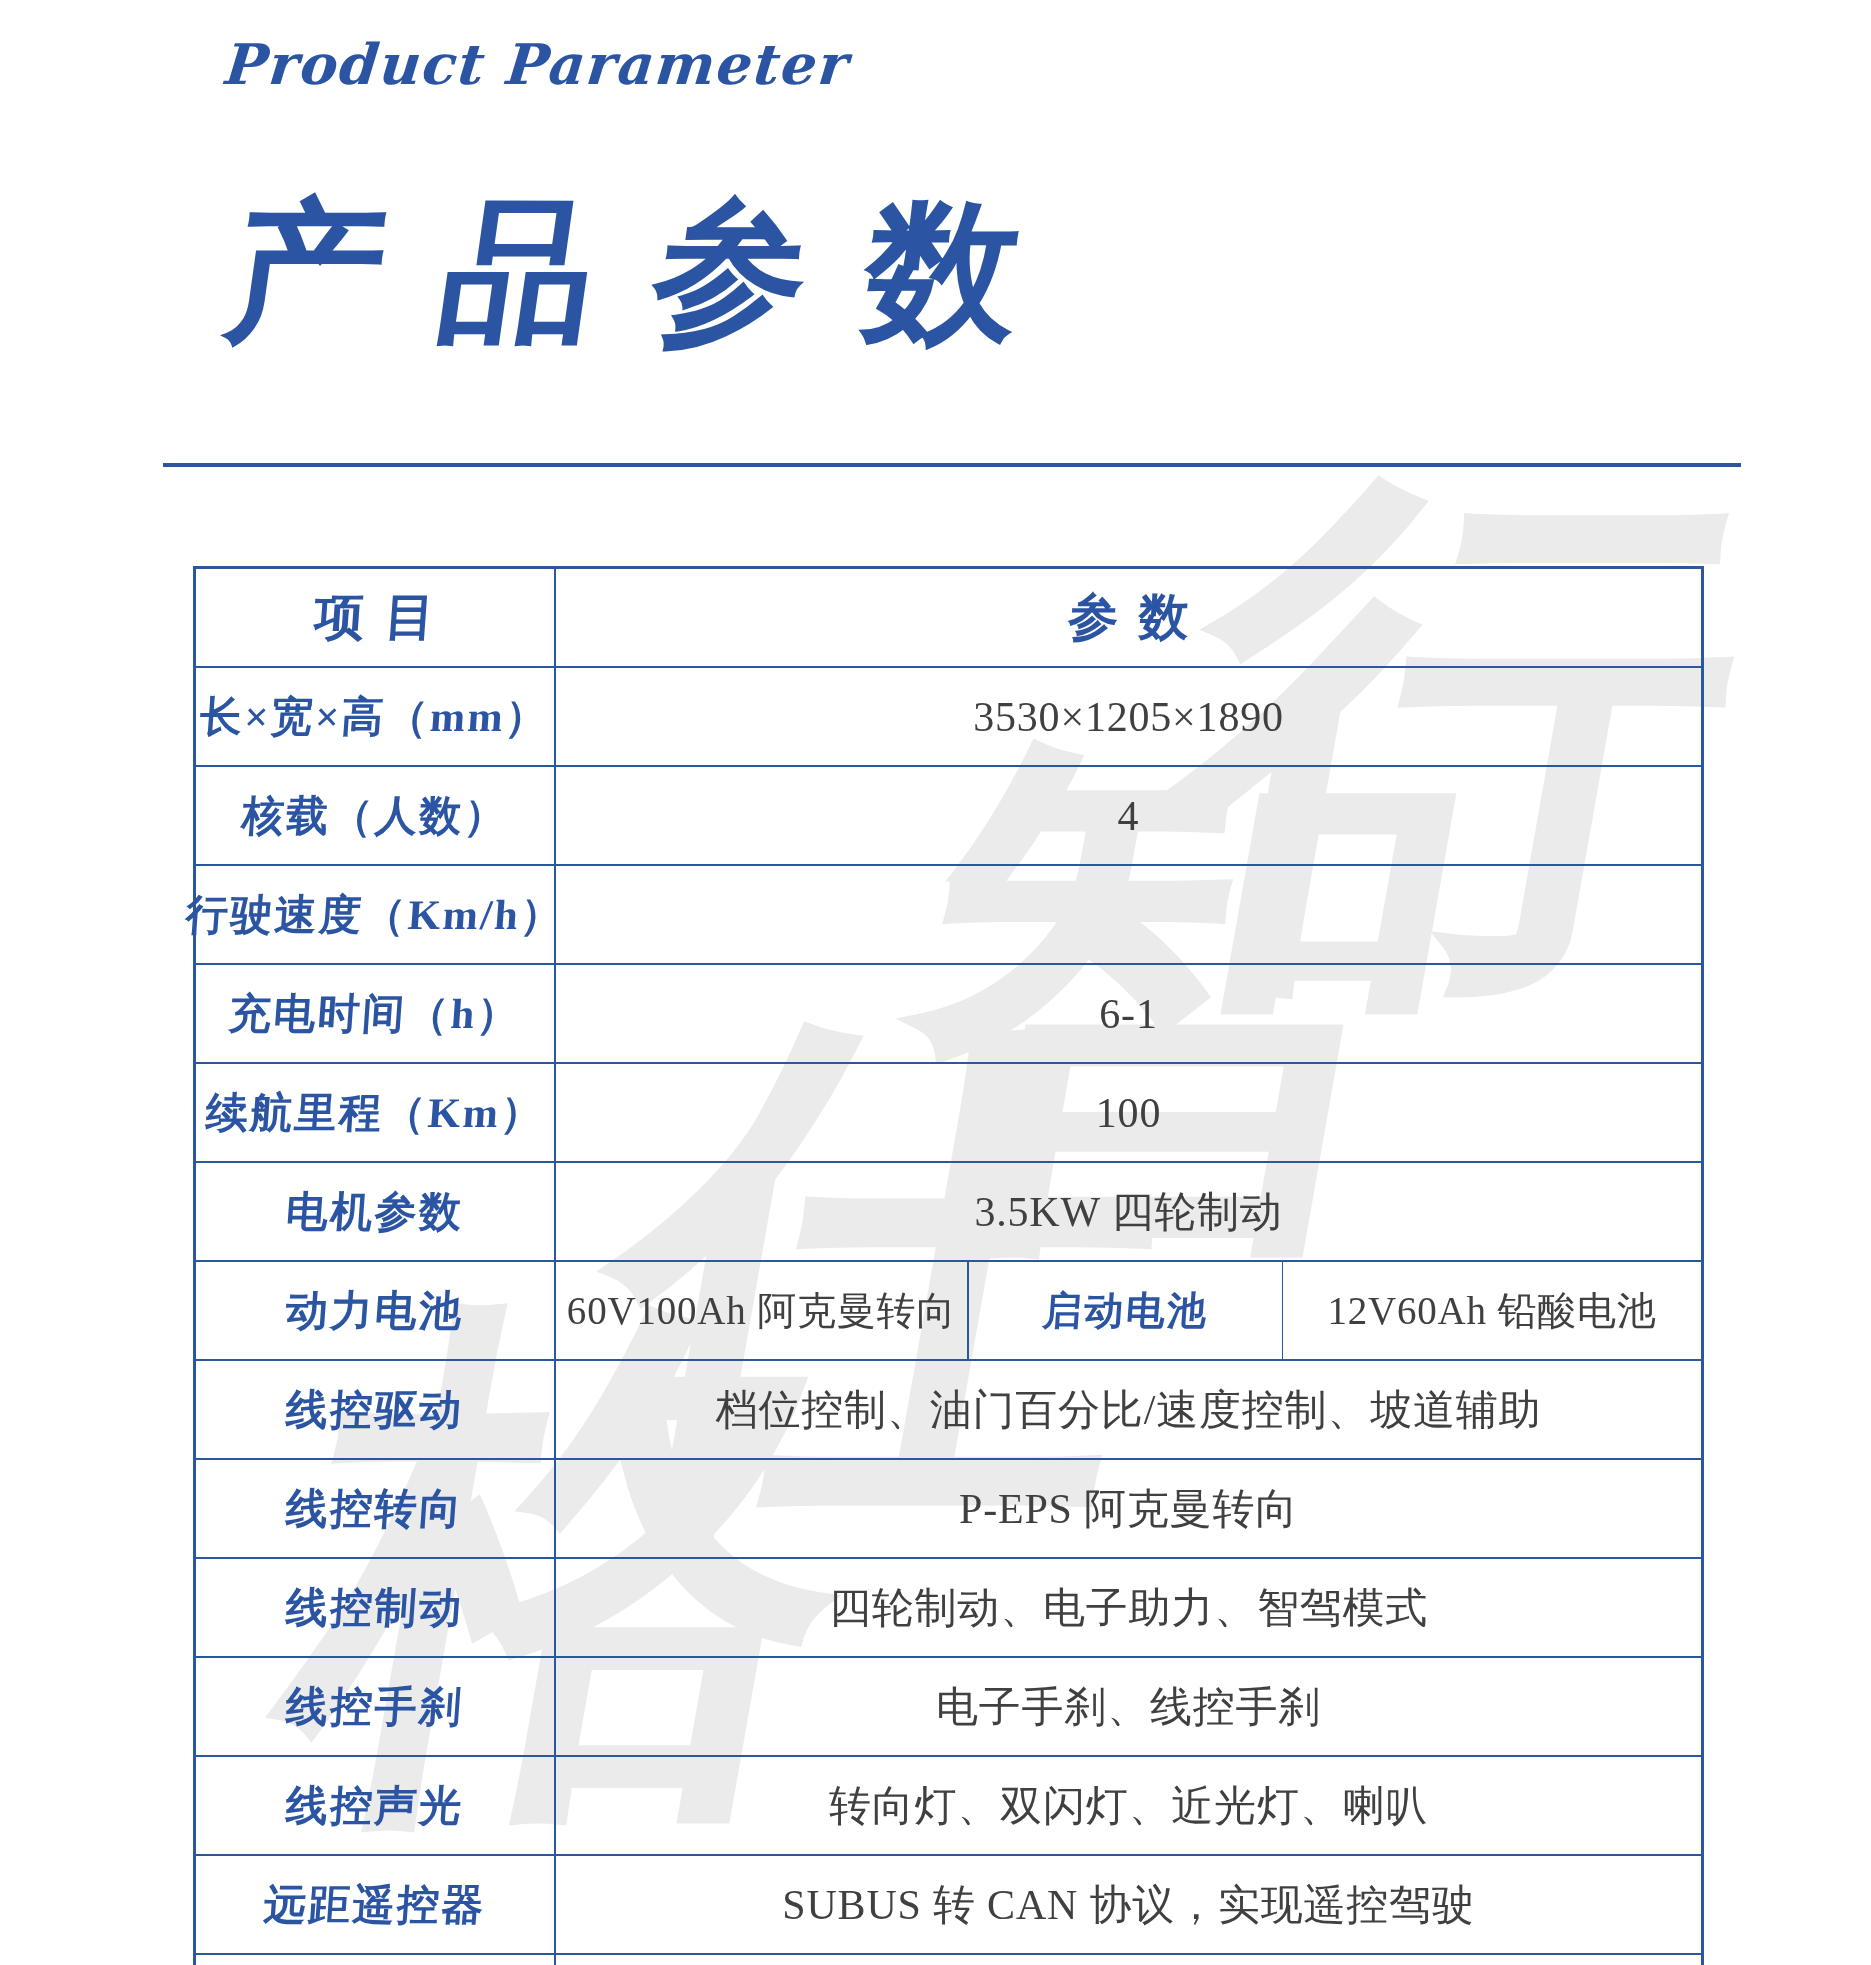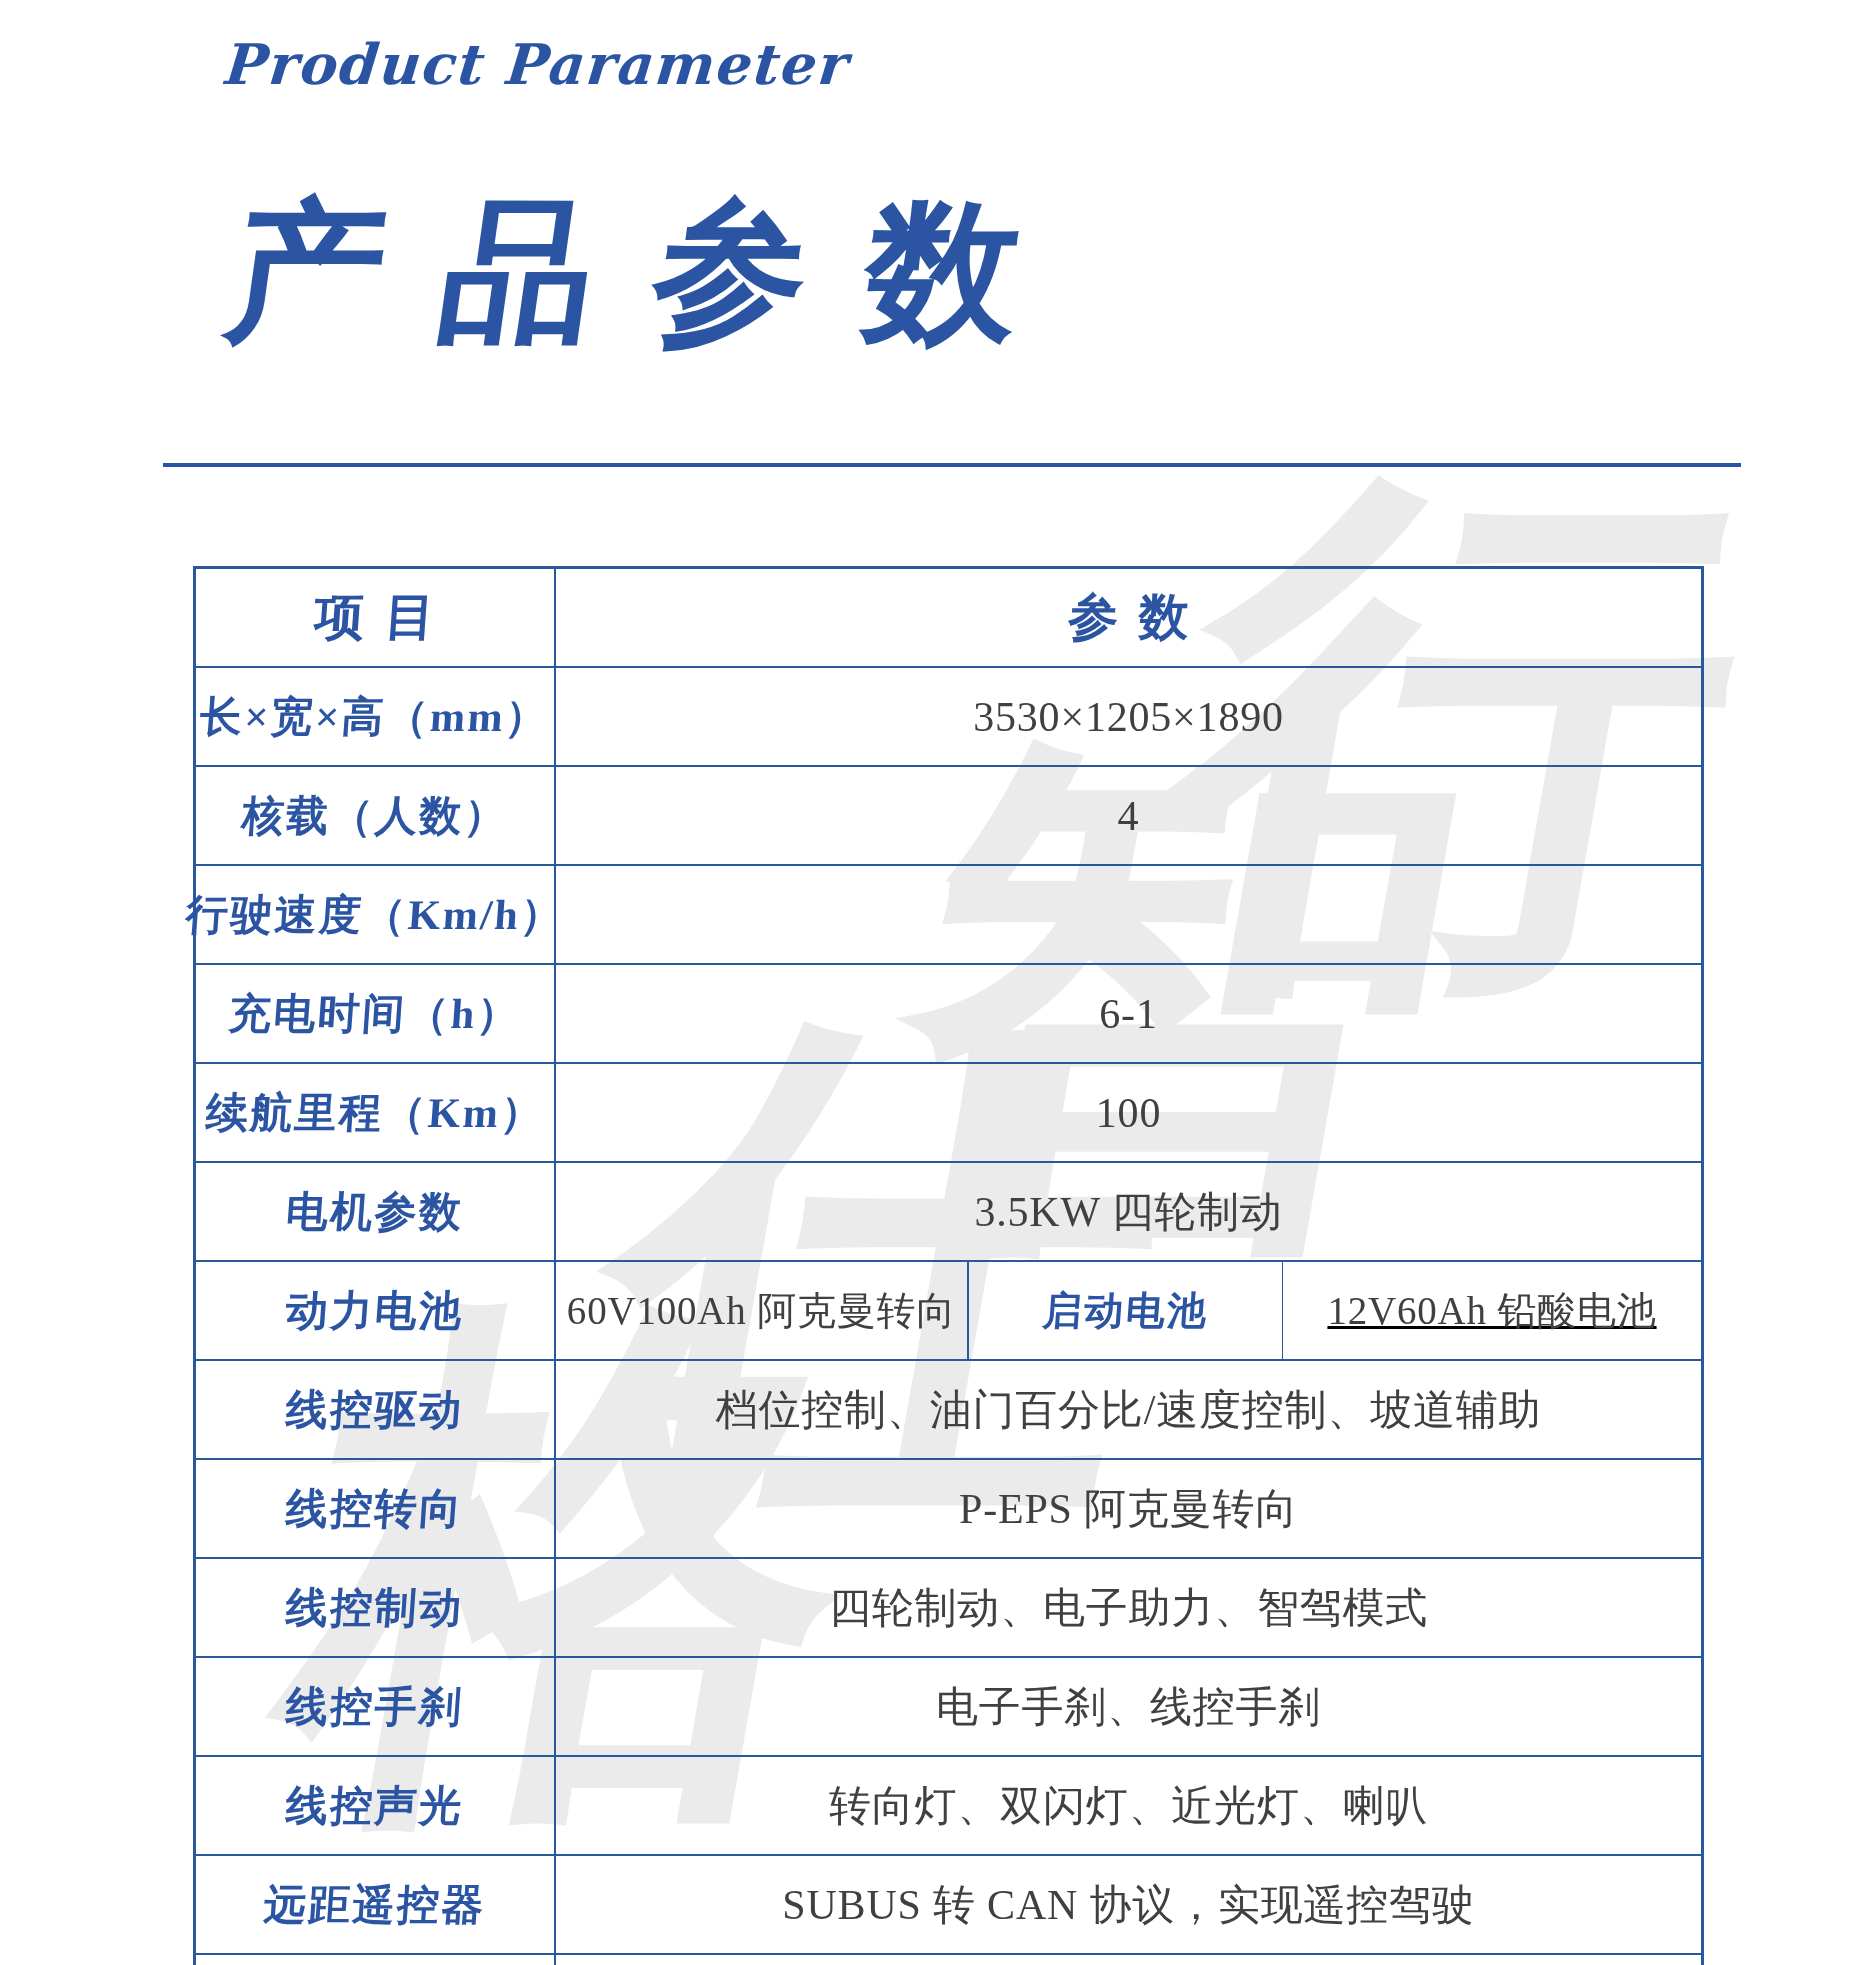--- a/index.html
+++ b/index.html
@@ -126,21 +126,21 @@
 
   
   .battery-cell-1 {
     flex: 0 0 413px;
     border-right: 2px solid #2A589C;
   }
   .battery-cell-2 {
     flex: 0 0 314px;
     border-right: 1.6px solid #2A589C;
   }
-  .battery-cell-3 { flex: 1 1 auto; text-decoration: underline; }
+  .battery-cell-3 { flex: 1 1 auto; }
   .battery-text { font-size: 39px; }
 </style>
 </head>
 <body>
 
 <div class="page">
 
   <div class="eyebrow">Product Parameter</div>
 
   <div class="big-title">产品参数</div>

